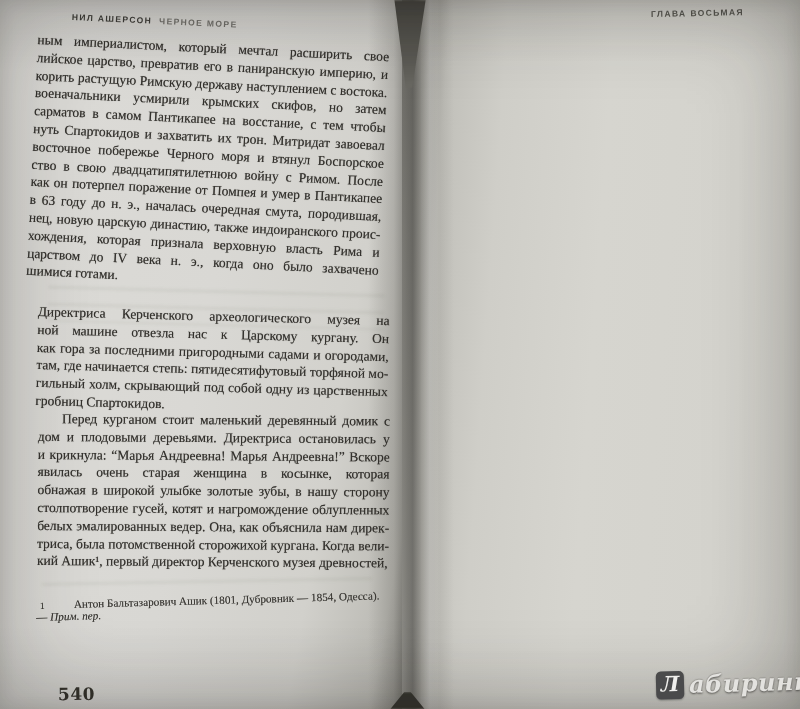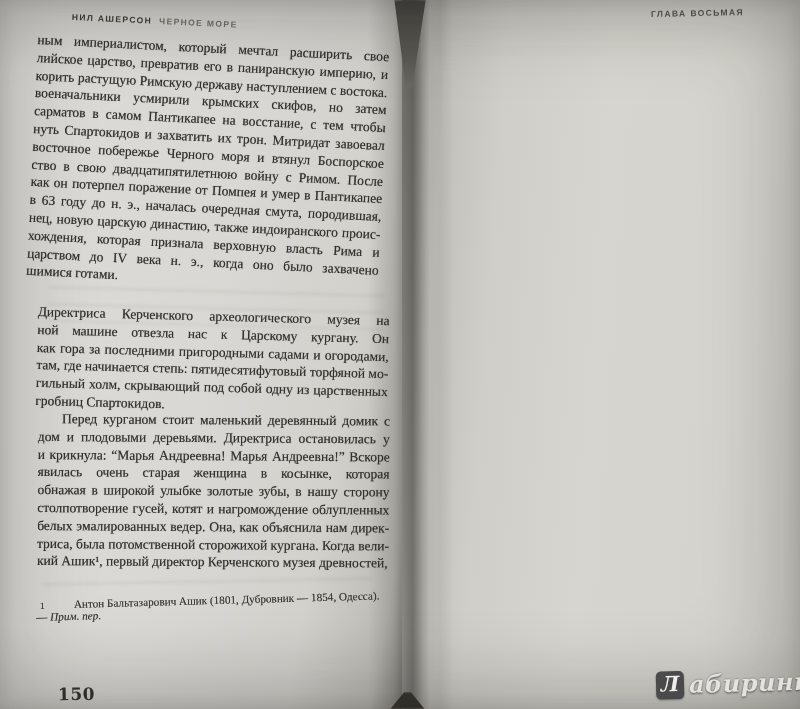--- a/index.html
+++ b/index.html
@@ -163,21 +163,21 @@
           <div class="line">белых эмалированных ведер. Она, как объяснила нам дирек-</div>
           <div class="line">триса, была потомственной сторожихой кургана. Когда вели-</div>
           <div class="line last">кий Ашик¹, первый директор Керченского музея древностей,</div>
         </div>
       </div>
     <div class="smudge smudge-1"></div>
     <div class="smudge smudge-2"></div>
     <div class="footnote">
       <span class="fn-marker">1</span><span class="fn-text">Антон Бальтазарович Ашик (1801, Дубровник — 1854, Одесса). — </span><span class="fn-italic">Прим. пер.</span>
     </div>
-    <div class="pagenum pn-left">150</div>
+    <div class="pagenum pn-left">540</div>
   </div>
 
   <div class="page page-right">
     <div class="running-head rh-right">ГЛАВА ВОСЬМАЯ</div>
 
   </div>
 
   <div class="gutter"></div>
   <div class="gutter-highlight"></div>
   <div class="notch-top"></div>

